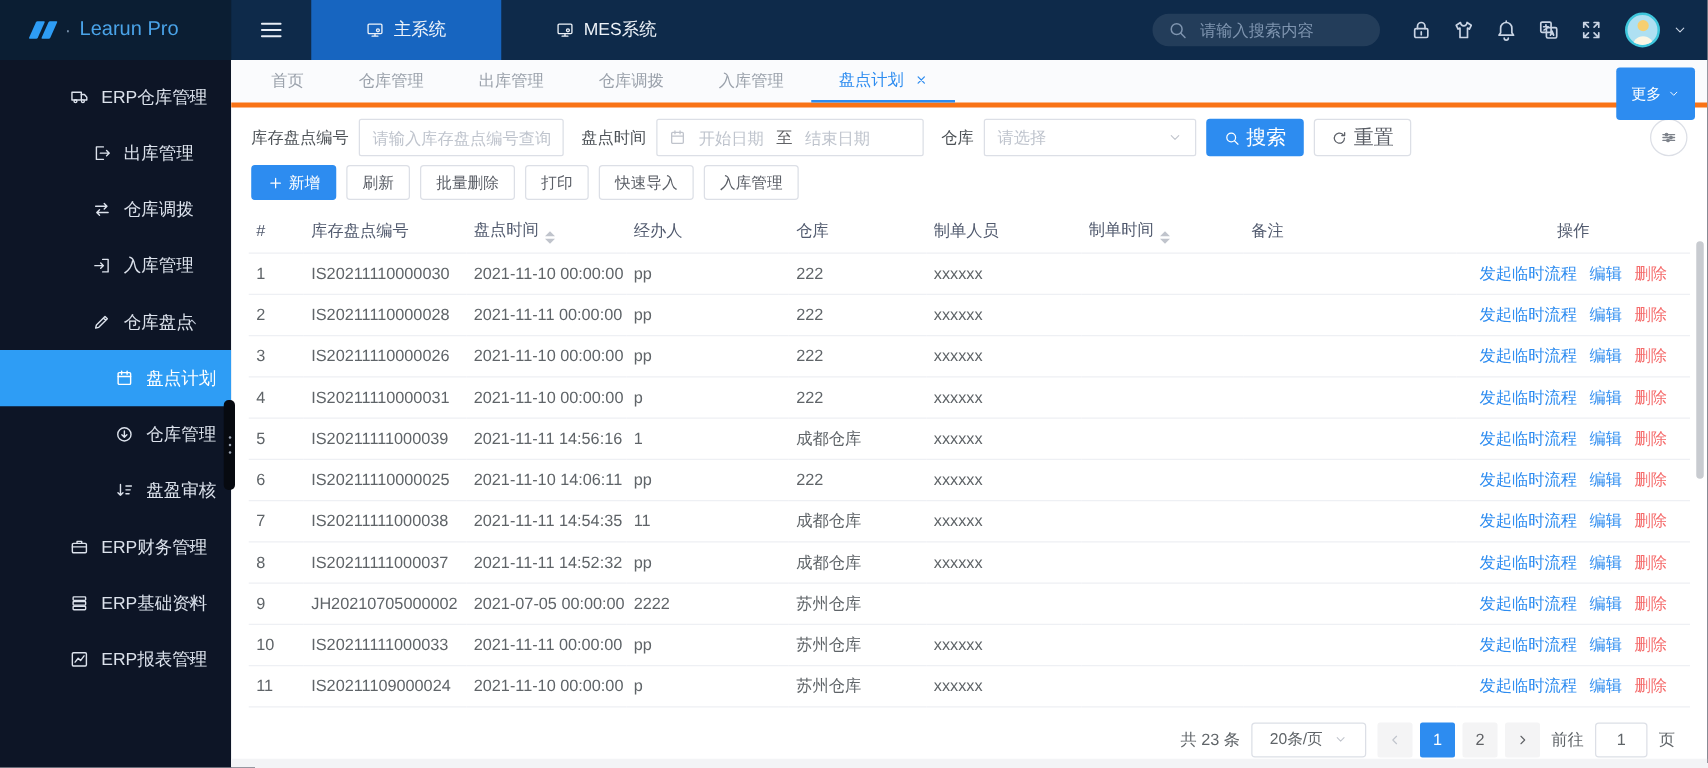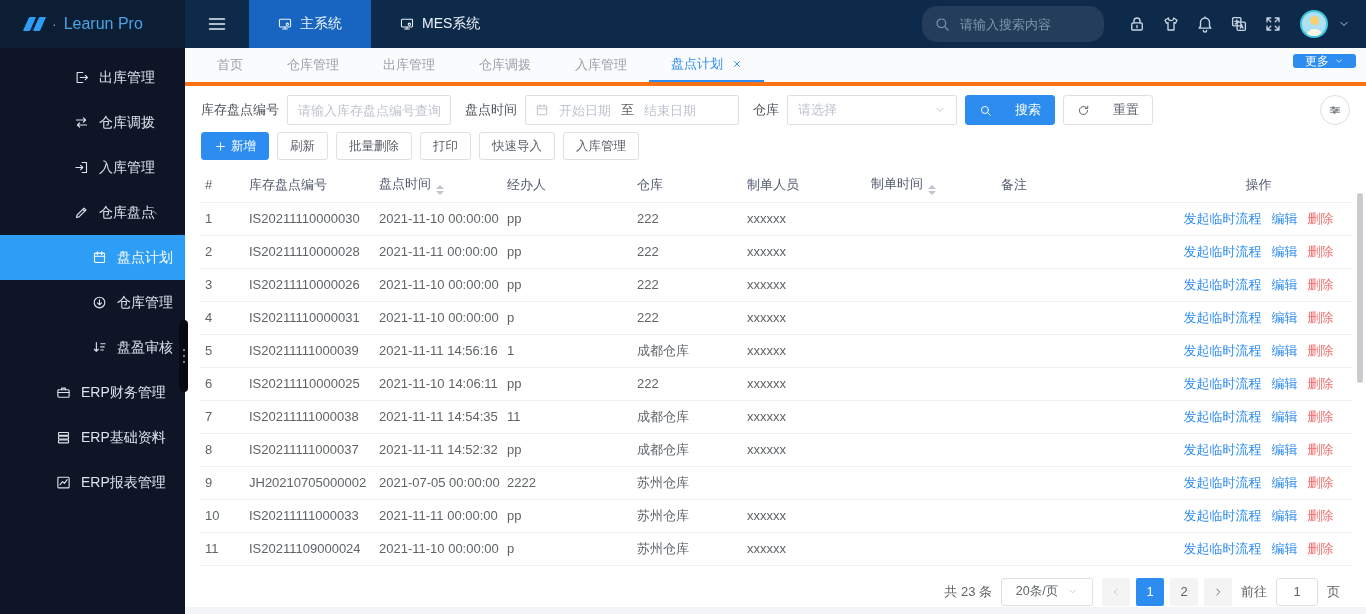--- a/index.html
+++ b/index.html
@@ -10,24 +10,24 @@
   
   .topbar{position:absolute;top:0;left:0;width:100%;height:48px;display:flex;background:#0e2a4a;z-index:10;}
   .logo-area{width:185px;min-width:185px;background:#0b1e33;display:flex;align-items:center;padding-left:26px;}
   .logo-mark{display:flex;gap:3px;margin-right:9px;}
   .logo-mark i{display:block;width:7px;height:14px;background:#2e9df5;transform:skewX(-24deg);border-radius:1px;}
   .logo-sep{color:#7f97b2;margin-right:7px;font-size:14px;}
   .logo-text{color:#4aa3e8;font-size:16px;}
   .topnav{flex:1;display:flex;align-items:center;}
   .hamburger{width:64px;height:48px;display:flex;align-items:center;justify-content:center;color:#e8eef6;cursor:pointer;}
   .sys-tabs{display:flex;height:48px;}
-  .sys-tab{display:flex;align-items:center;gap:8px;padding:0 29px;color:#eef3f9;font-size:14px;cursor:pointer;}
+  .sys-tab{display:flex;align-items:center;gap:8px;padding:0 44px;color:#eef3f9;font-size:14px;cursor:pointer;}
   .sys-tab.active{background:#1765c0;}
   .flex-spacer{flex:1;}
-  .top-search{display:flex;align-items:center;gap:8px;width:182px;height:36px;border-radius:15px;background:rgba(255,255,255,.09);padding:0 12px;color:#7e94af;margin-right:16px;}
+  .top-search{display:flex;align-items:center;gap:8px;width:182px;height:26px;border-radius:15px;background:rgba(255,255,255,.09);padding:0 12px;color:#7e94af;margin-right:16px;}
   .top-search input{flex:1;min-width:0;background:transparent;border:none;outline:none;color:#d6e2f0;font-size:13px;}
   .top-search input::placeholder{color:#7e94af;}
   .top-icons{display:flex;align-items:center;}
   .top-icon{width:34px;display:flex;justify-content:center;color:#c9d4e4;cursor:pointer;}
   .avatar{position:relative;width:28px;height:28px;border-radius:50%;background:#aee0f2;border:2px solid #3ec6dc;margin:0 6px 0 10px;overflow:hidden;}
   .avatar .head{position:absolute;top:4px;left:8px;width:9px;height:9px;border-radius:50%;background:#f6cf70;}
   .avatar .body{position:absolute;bottom:-3px;left:4px;width:17px;height:10px;border-radius:9px 9px 0 0;background:#fbf6e4;}
   .user-chev{color:#c9d4e4;margin:0 16px 0 4px;cursor:pointer;}
 
   
@@ -40,36 +40,36 @@
   .resize-handle{position:absolute;left:179px;top:320px;width:9px;height:72px;background:#070a10;border-radius:4px;z-index:20;display:flex;flex-direction:column;align-items:center;justify-content:center;gap:4px;cursor:ew-resize;}
   .resize-handle i{width:2px;height:2px;border-radius:50%;background:#9aa3b2;}
 
   
   .main{position:absolute;left:185px;top:48px;width:1181px;height:566px;background:#fff;}
   .tabbar{position:relative;height:38px;border-bottom:4px solid #f97316;background:#fafbfd;display:flex;align-items:stretch;padding-left:10px;}
   .tabs{display:flex;}
   .tab{display:flex;align-items:center;padding:0 22px;font-size:13px;color:#9aa1ab;cursor:pointer;}
   .tab.active{color:#2d8cf0;border-bottom:2px solid #2d8cf0;}
   .t-close{margin-left:9px;color:#2d8cf0;}
-  .more-btn{position:absolute;right:10px;top:6px;height:14px;display:flex;align-items:center;gap:5px;background:#2d8cf0;color:#fff;border:none;border-radius:3px;padding:0 12px;font-size:12px;cursor:pointer;}
+  .more-btn{position:absolute;right:10px;top:6px;height:42px;display:flex;align-items:center;gap:5px;background:#2d8cf0;color:#fff;border:none;border-radius:3px;padding:0 12px;font-size:12px;cursor:pointer;}
 
   .filter-row{display:flex;align-items:center;padding:9px 16px 7px;gap:8px;}
   .flabel{font-size:13px;color:#4d5257;margin-left:6px;white-space:nowrap;}
   .flabel:first-child{margin-left:0;}
   .inp{height:30px;border:1px solid #dcdfe6;border-radius:2px;background:#fff;}
   input.inp{padding:0 10px;font-size:13px;color:#606266;outline:none;}
   input::placeholder{color:#bfc4cd;}
   .code-inp{width:164px;}
   .date-box{width:214px;display:flex;align-items:center;padding:0 9px;gap:5px;cursor:pointer;}
   .date-inp{border:none;outline:none;width:62px;text-align:center;font-size:13px;color:#606266;padding:0;}
   .to{font-size:13px;color:#606266;}
   .dim{color:#c0c4cc;}
   .select-box{width:170px;display:flex;align-items:center;justify-content:space-between;padding:0 10px;cursor:pointer;}
   .select-box .ph{font-size:13px;color:#bfc4cd;}
-  .btn{height:30px;display:flex;align-items:center;gap:23px;padding:0 13px;border:1px solid #dcdfe6;border-radius:3px;background:#fff;color:#5a5e66;font-size:13px;cursor:pointer;justify-content:center;}
+  .btn{height:30px;display:flex;align-items:center;gap:5px;padding:0 13px;border:1px solid #dcdfe6;border-radius:3px;background:#fff;color:#5a5e66;font-size:16px;cursor:pointer;justify-content:center;}
   .btn.primary{background:#2d8cf0;border-color:#2d8cf0;color:#fff;}
   .config-btn{margin-left:auto;width:30px;height:30px;border-radius:50%;border:1px solid #dcdfe6;background:#fff;color:#7d828a;display:flex;align-items:center;justify-content:center;cursor:pointer;padding:0;}
 
   .toolbar{display:flex;gap:8px;padding:0 16px 8px;}
   .tbtn{height:28px;display:flex;align-items:center;gap:4px;padding:0 12px;border:1px solid #dcdfe6;border-radius:3px;background:#fff;color:#5a5e66;font-size:12.5px;cursor:pointer;}
   .tbtn.primary{background:#2d8cf0;border-color:#2d8cf0;color:#fff;}
 
   .table-wrap{margin:0 14px;}
   table{width:100%;border-collapse:collapse;table-layout:fixed;}
   th{height:34px;text-align:left;font-weight:normal;color:#515a6e;font-size:13px;padding:0 6px;white-space:nowrap;}
@@ -201,20 +201,36 @@
         </div>
       <span class="i i12 user-chev">
           <svg viewBox="0 0 24 24">
             <path d="M6 9l6 6 6-6"></path>
           </svg>
         </span>
     </div>
   </header>
 
   <aside class="sidebar" id="sidebar">
+      <div class="side-item lvl2">
+        <span class="i i15 s-icon">
+          <svg viewBox="0 0 24 24">
+            <rect x="2.5" y="6" width="12" height="10"></rect>
+            <path d="M14.5 9h4l3 3.5V16h-3"></path>
+            <circle cx="7" cy="17.5" r="1.8"></circle>
+            <circle cx="16.5" cy="17.5" r="1.8"></circle>
+          </svg>
+        </span>
+        <span class="s-label">ERP仓库管理</span>
+        <span class="i i11 s-chev">
+          <svg viewBox="0 0 24 24">
+            <path d="M6 15l6-6 6 6"></path>
+          </svg>
+        </span>
+      </div>
       <div class="side-item lvl3">
         <span class="i i15 s-icon">
           <svg viewBox="0 0 24 24">
             <path d="M14 4H5v16h9M10 12h11M18 8.5L21.5 12 18 15.5"></path>
           </svg>
         </span>
         <span class="s-label">出库管理</span>
       </div>
       <div class="side-item lvl3">
         <span class="i i15 s-icon">

